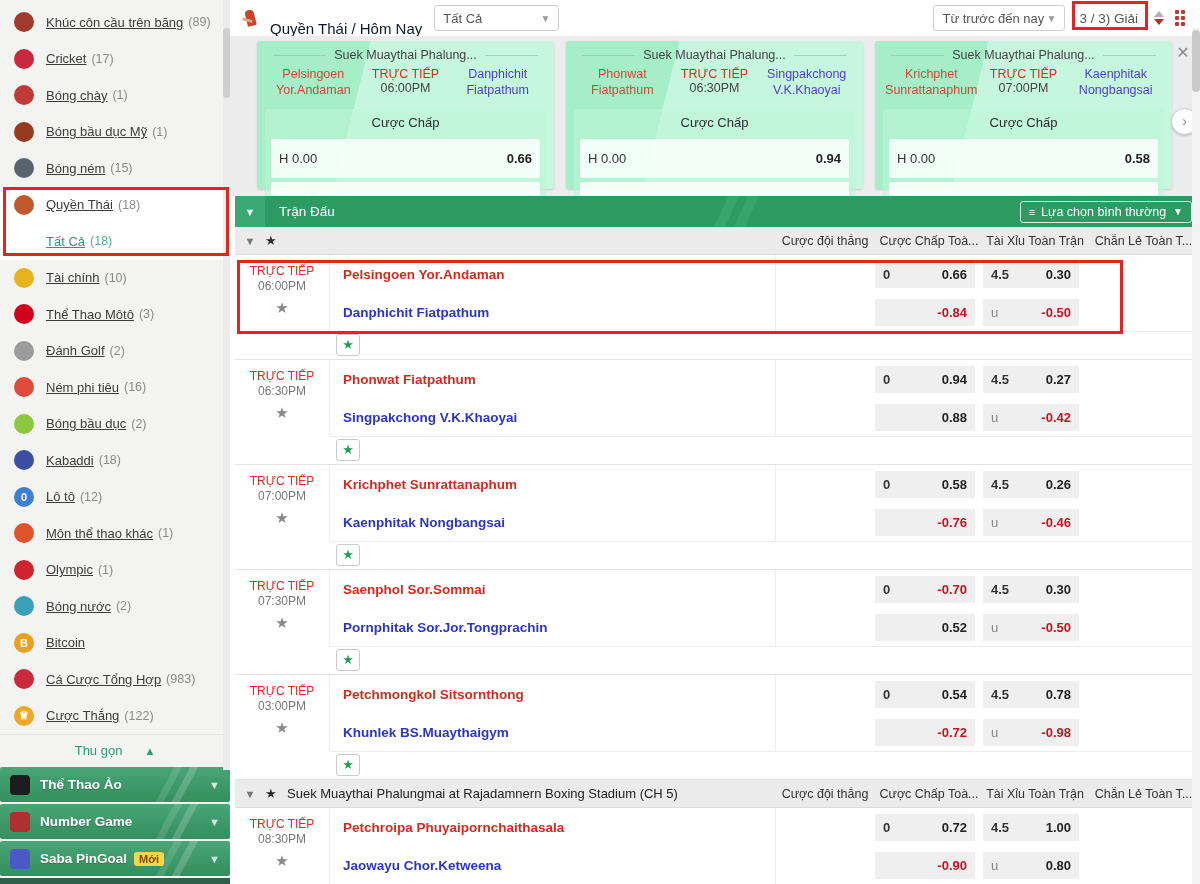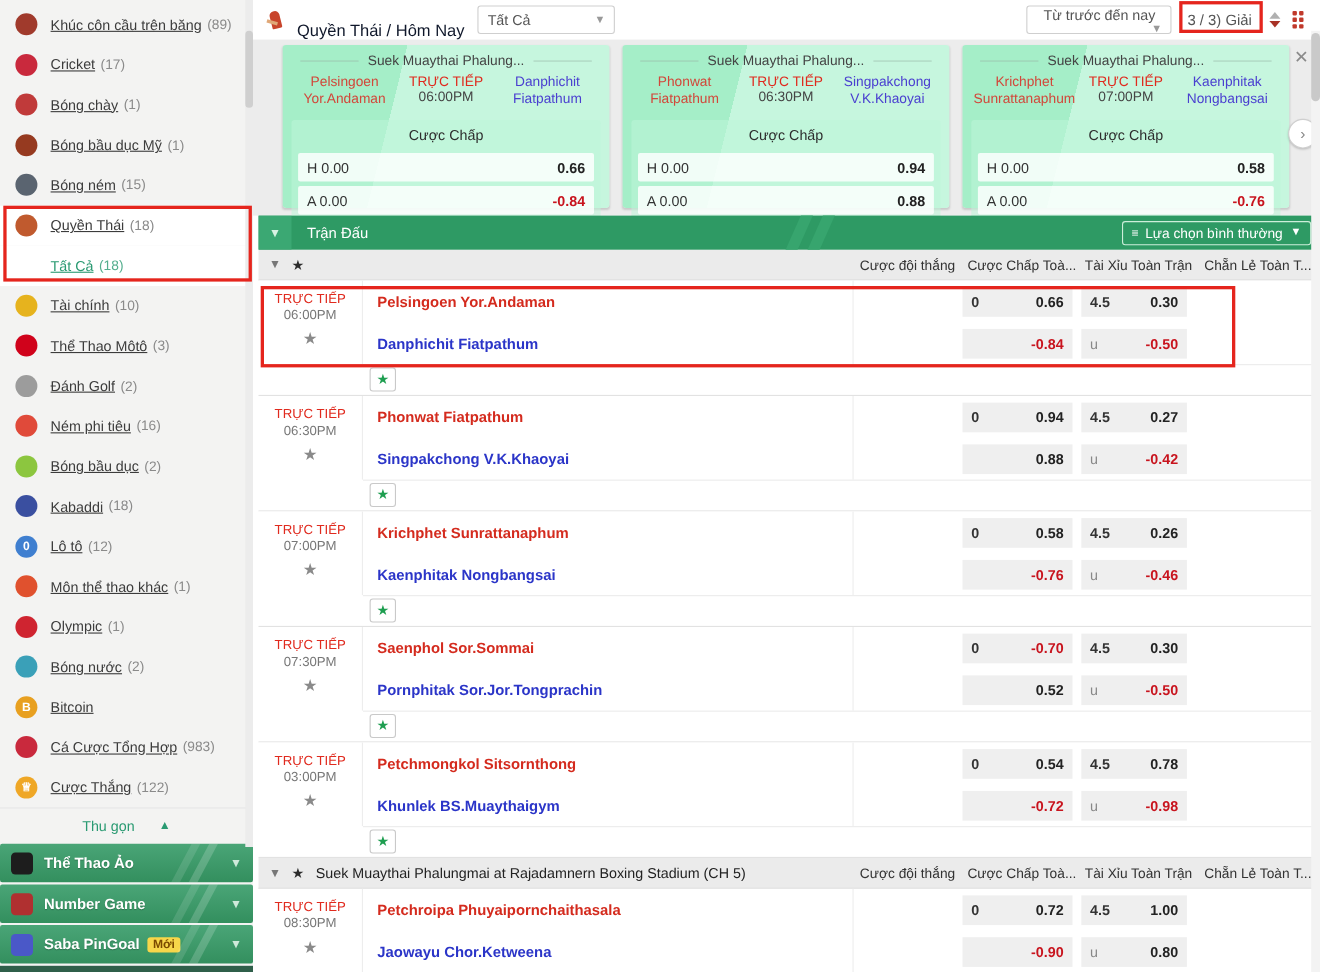--- a/index.html
+++ b/index.html
@@ -36,21 +36,21 @@
   .main { position:absolute; left:230px; top:0; width:970px; height:884px; background:#fff; }
 
   .topbar { height:36px; display:flex; align-items:center; padding:0 14px 0 12px; background:#fff; }
   .sport-icon { width:18px; height:18px; margin-right:10px; position:relative; }
   .sport-icon .kick { position:absolute; left:4px; top:1px; width:9px; height:16px; background:#c8452c; border-radius:4px 4px 1px 1px; transform:rotate(-14deg); }
   .sport-icon .kick:after { content:""; position:absolute; left:-4px; top:8px; width:10px; height:3px; background:#e0a878; transform:rotate(30deg); }
   .page-title { font-weight:normal; font-size:15px; color:#0f172a; margin-right:12px; white-space:nowrap;margin-top:20px; }
   .select { height:26px; border:1px solid #cfcfcf; border-radius:3px; background:#fff; color:#555; display:flex; align-items:center; padding:0 8px; cursor:pointer; }
   .select .chev { margin-left:auto; color:#999; font-size:10px; }
   .select.sport-filter { width:125px; }
-  .select.time-filter { width:132px; margin-right:14px;flex-direction:column; }
+  .select.time-filter { width:132px; margin-right:14px; }
   .topbar-right { margin-left:auto; display:flex; align-items:center; }
   .page-indicator { color:#555; font-size:13.5px; margin-right:14px; white-space:nowrap; }
   .sort-icon { width:14px; height:16px; margin-right:8px; display:flex; flex-direction:column; align-items:center; justify-content:center; cursor:pointer; }
   .tri-up { width:0;height:0;border-left:5px solid transparent;border-right:5px solid transparent;border-bottom:6px solid #b0b0b0; margin-bottom:2px;}
   .tri-down { width:0;height:0;border-left:5px solid transparent;border-right:5px solid transparent;border-top:6px solid #a83226;}
   .dots-icon { width:12px; height:16px; display:grid; grid-template-columns:4px 4px; gap:2px; align-content:center; justify-content:center; cursor:pointer; }
   .dots-icon i { width:4px; height:4px; background:#c0392b; border-radius:1px; }
 
   
   .cards-area { height:160px; background:#ececec; position:relative; padding:5px 0 0 27px; display:flex; }
@@ -59,21 +59,21 @@
   .card-league .hr { flex:1; height:1px; background:#9ab8a6; margin:0 8px; opacity:.6; }
   .card-teams { display:flex; height:40px; margin-bottom:4px; }
   .card-team { flex:1.1; text-align:center; font-size:12.5px; line-height:1.25; padding-top:2px; }
   .card-team.home { color:#d2473a; }
   .card-team.away { color:#4a3fd0; }
   .card-center { flex:1; text-align:center; padding-top:2px; }
   .card-live { color:#e02a1e; font-size:12.5px; }
   .card-time { color:#444; font-size:12.5px; }
   .card-market { background:rgba(190,245,216,.55); border-radius:3px; padding:2px 6px 6px; }
   .market-title { text-align:center; color:#2d2d2d; font-size:13px; height:24px; line-height:24px; }
-  .market-row { background:rgba(255,255,255,.82); height:26px; display:flex; align-items:center; padding:0 8px; margin-top:4px; border-radius:2px; cursor:pointer; }
+  .market-row { background:rgba(255,255,255,.82); height:39px; display:flex; align-items:center; padding:0 8px; margin-top:4px; border-radius:2px; cursor:pointer; }
   .market-row .mlabel { color:#333; }
   .market-row .mprice { margin-left:auto; font-weight:bold; color:#222; }
   .neg { color:#c8141e !important; }
 
   .cards-close { position:absolute; right:8px; top:8px; width:18px; height:18px; color:#8a8a8a; font-size:16px; line-height:18px; text-align:center; cursor:pointer; }
   .cards-next { position:absolute; right:2px; top:72px; width:27px; height:27px; border-radius:50%; background:#fff; border:1px solid #cfcfcf; color:#888; font-size:14px; line-height:25px; text-align:center; cursor:pointer; box-shadow:0 1px 2px rgba(0,0,0,.2); }
 
   
   .section-bar { height:31px; margin-left:5px; background:#2e9a64; display:flex; align-items:center; padding:0 8px 0 0; position:relative; overflow:hidden; }
   .section-chevbox { width:30px; height:31px; background:#3ba873; display:flex; align-items:center; justify-content:center; color:#d8f2e3; font-size:11px; cursor:pointer; }

